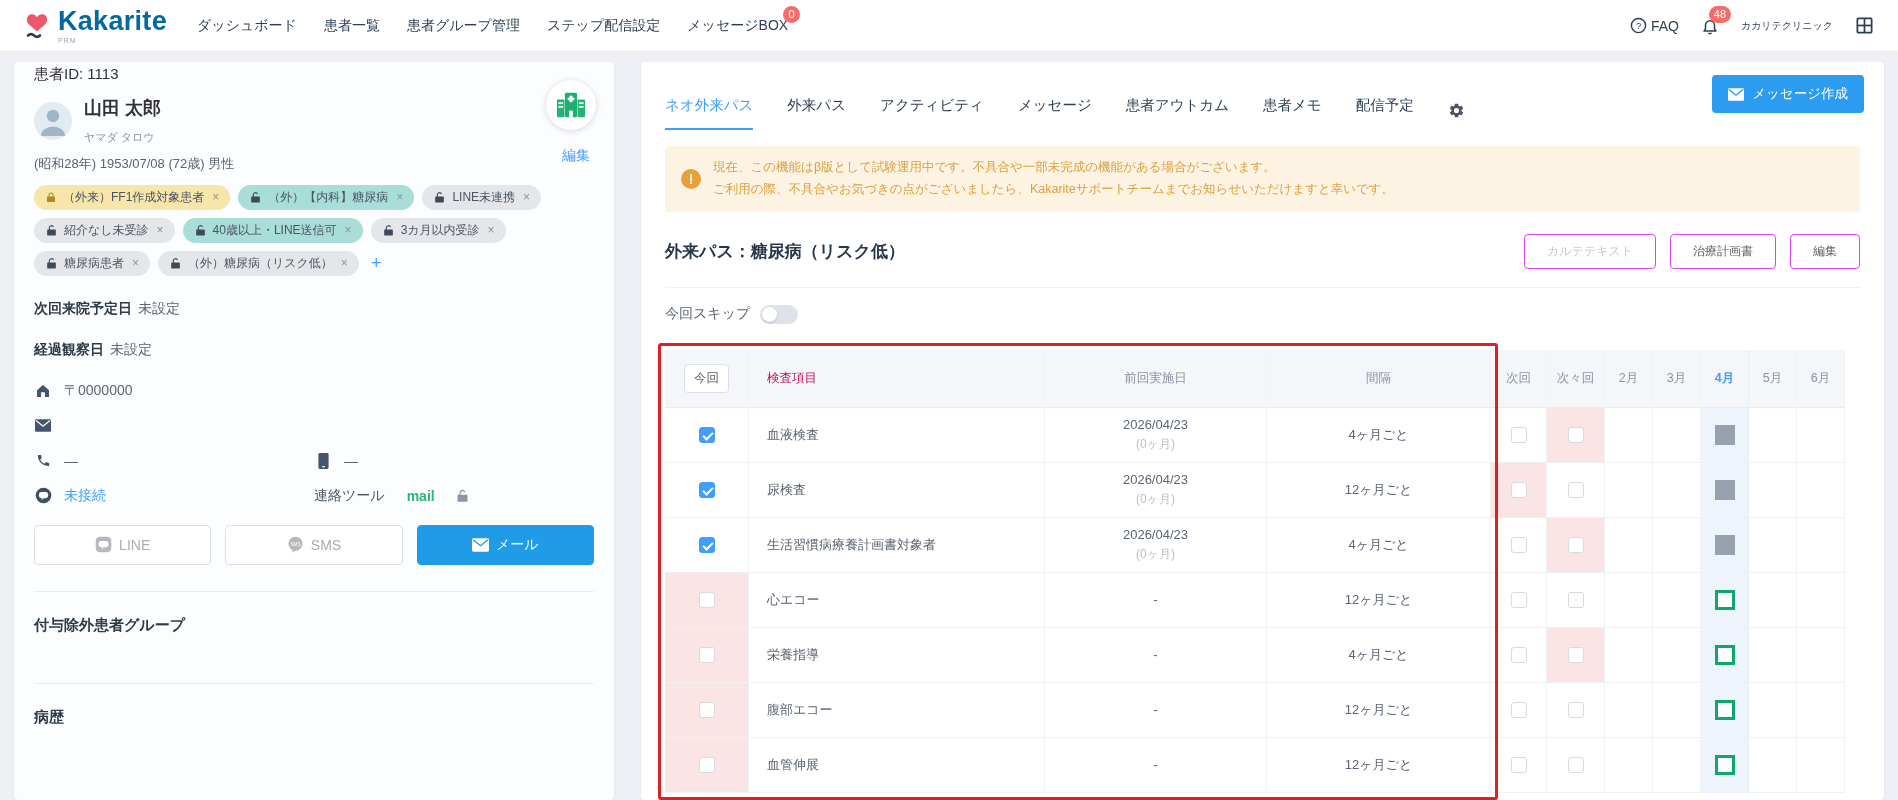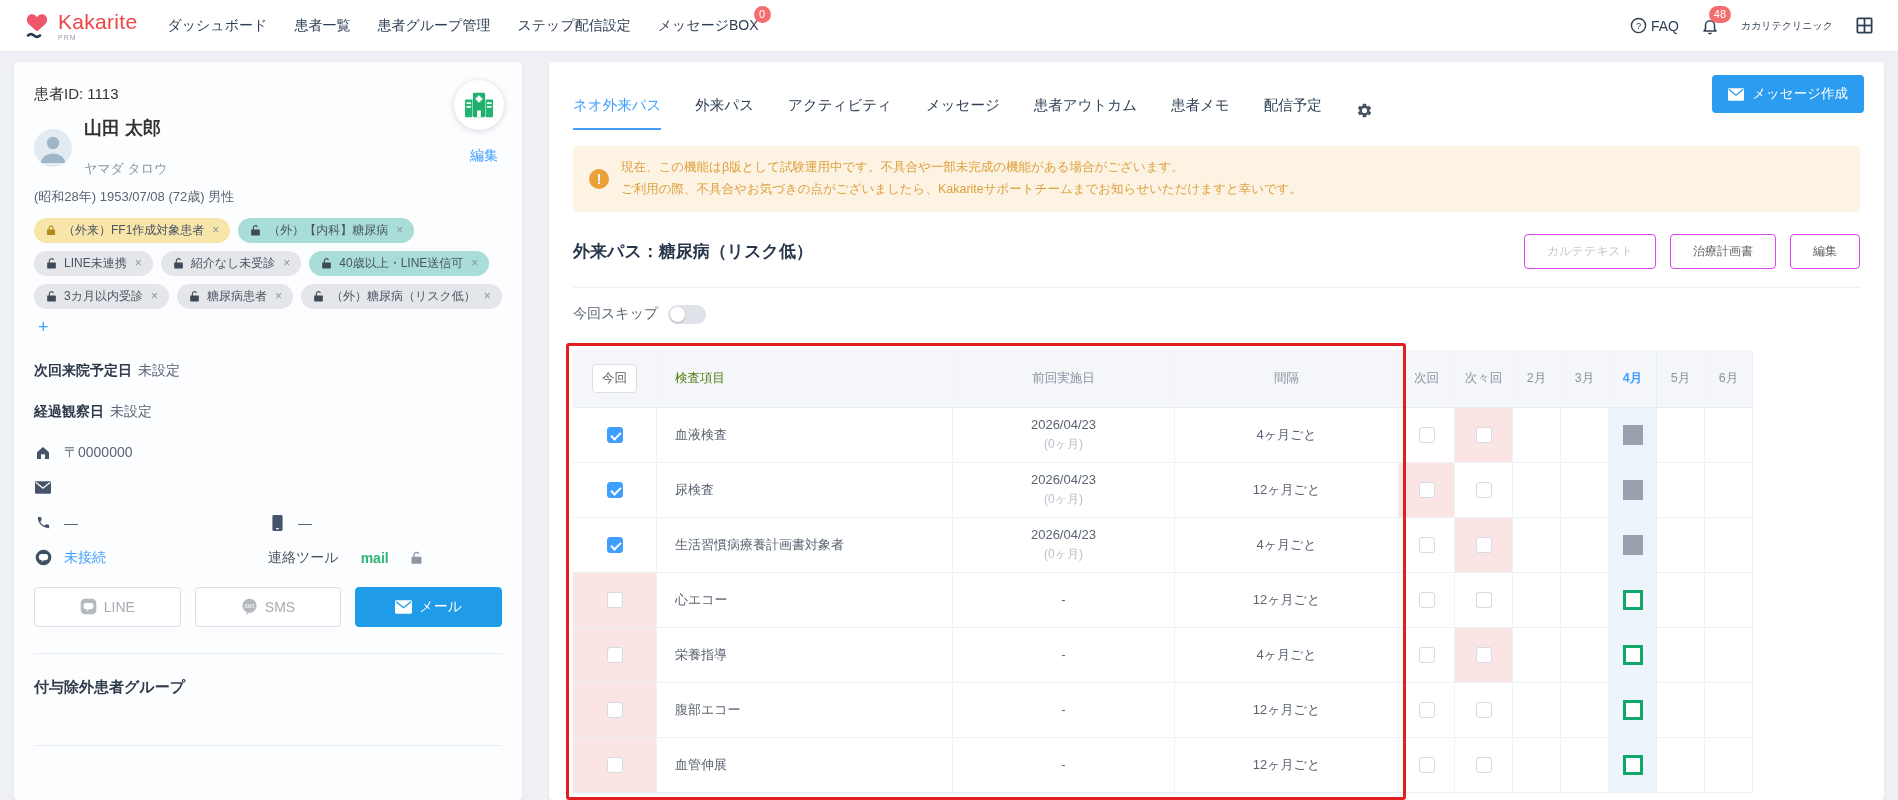--- a/index.html
+++ b/index.html
@@ -3,46 +3,46 @@
 <meta charset="utf-8">
 <style>
   * { margin:0; padding:0; box-sizing:border-box; }
   html,body { width:1898px; height:800px; overflow:hidden; }
   body { font-family:"Liberation Sans","DejaVu Sans",sans-serif; background:#eef0f5; color:#303133; }
 
   
   .topbar { height:52px; background:#fff; border-bottom:1px solid #e8eaee; display:flex; align-items:center; padding:0 24px; }
   .brand { display:flex; align-items:center; gap:8px; }
   .brand-text { display:flex; flex-direction:column; line-height:1; }
-  .brand-name { font-size:21px; font-weight:normal; color:#ef4444; letter-spacing:.3px; }
+  .brand-name { font-size:27px; font-weight:bold; color:#0369a1; letter-spacing:.3px; }
   .brand-sub { font-size:7px; color:#9aa3ae; letter-spacing:1px; margin-top:2px; }
   .main-nav { display:flex; align-items:center; gap:27px; margin-left:30px; }
   .nav-item { font-size:14px; color:#2e3f54; cursor:pointer; position:relative; text-decoration:none; }
   .nav-badge { position:absolute; top:-11px; right:-12px; background:#f56c6c; color:#fff; font-size:11px; min-width:17px; height:17px; border-radius:9px; display:flex; align-items:center; justify-content:center; padding:0 4px; }
   .topbar-right { margin-left:auto; display:flex; align-items:center; gap:22px; }
   .faq { display:flex; align-items:center; gap:4px; font-size:14px; color:#2e3f54; cursor:pointer; }
   .bell-wrap { position:relative; cursor:pointer; display:flex; }
   .bell-badge { position:absolute; top:-10px; left:8px; background:#f56c6c; color:#fff; font-size:11px; min-width:22px; height:17px; border-radius:9px; display:flex; align-items:center; justify-content:center; padding:0 4px; }
   .account-name { font-size:10px; color:#2e3f54; cursor:pointer; }
   .grid-icon { cursor:pointer; display:flex; }
 
   
   .content { display:flex; gap:27px; padding:10px 14px 0; height:748px; }
   .card { background:#fff; border-radius:4px; box-shadow:0 1px 3px rgba(30,40,60,.07); overflow:hidden; }
-  .left-card { width:508px; flex:none; padding:23px 20px; position:relative; background:#fcfdfe; }
+  .left-card { width:600px; flex:none; padding:3px 20px; position:relative; background:#fcfdfe; }
   .right-card { flex:1; padding:20px 24px; position:relative; }
 
   
   .pid { font-size:15px; color:#303133; }
   .hospital-badge { position:absolute; top:18px; right:18px; width:50px; height:50px; border-radius:50%; background:#fff; box-shadow:0 1px 6px rgba(30,40,60,.18); display:flex; align-items:center; justify-content:center; }
   .edit-link { position:absolute; top:85px; right:24px; font-size:14px; color:#409eff; cursor:pointer; }
   .name-row { display:flex; align-items:center; gap:12px; margin-top:14px; }
   .avatar { width:38px; height:38px; border-radius:50%; background:#e3ebf2; overflow:hidden; display:flex; align-items:flex-end; justify-content:center; }
   .p-name { font-size:18px; font-weight:bold; color:#303133; line-height:1.2; }
-  .p-kana { font-size:13px; color:#8a94a3; margin-top:20px; }
+  .p-kana { font-size:11px; color:#8a94a3; margin-top:10px; }
   .birth-line { font-size:13px; color:#5a6472; margin-top:10px; }
 
   .tags { display:flex; flex-wrap:wrap; gap:8px; margin-top:12px; align-items:center; }
   .tag { display:inline-flex; align-items:center; gap:6px; font-size:12px; color:#4a5462; border-radius:14px; padding:6px 11px; line-height:1; cursor:default; }
   .tag--yellow { background:#f7e5a9; }
   .tag--teal { background:#a9ddd8; }
   .tag--gray { background:#e4e6ea; }
   .tag .x { color:#8a94a3; font-size:12px; cursor:pointer; margin-left:2px; }
   .tag-lock { display:flex; }
   .add-tag { color:#409eff; font-size:18px; cursor:pointer; padding:0 4px; }
@@ -90,21 +90,21 @@
   .skip-label { font-size:14px; color:#5a6472; }
   .toggle { width:38px; height:19px; border-radius:10px; background:#dfe3e9; position:relative; cursor:pointer; flex:none; }
   .toggle::after { content:""; position:absolute; left:2px; top:2px; width:15px; height:15px; background:#fff; border-radius:50%; box-shadow:0 1px 2px rgba(0,0,0,.2); }
 
   
   .pw-table { position:relative; margin-top:26px; }
   .pw-row { display:grid; grid-template-columns:84px 296px 222px 224px 56px 58px 48px 48px 48px 48px 48px; }
   .pw-cell { background:#fff; border-bottom:1px solid #edf0f4; border-right:1px solid #f0f2f6; min-height:55px; display:flex; flex-direction:column; align-items:center; justify-content:center; font-size:13px; color:#5a6472; }
   .pw-cell.name { align-items:flex-start; justify-content:center; padding-left:18px; }
   .pw-head .pw-cell { background:#f4f6f9; min-height:58px; color:#8a94a3; font-size:12.5px; border-bottom:1px solid #e8ebf0; }
-  .pw-head .pw-cell.name { color:#4d7c0f;text-align:right; }
+  .pw-head .pw-cell.name { color:#be185d;text-align:right; }
   .today-box { background:#fff; border:1px solid #dcdfe6; border-radius:4px; padding:5px 9px; font-size:12.5px; color:#606266; cursor:pointer; }
   .hl-pink { background:#fbe4e4; }
   .col-m4 { background:#eef4fc; border-right:1px solid #e6edf7; }
   .pw-head .col-m4 { background:#f4f6f9; color:#409eff; font-weight:bold; }
   .prev-note { font-size:12px; color:#b9bfc9; margin-top:4px; }
   .cb { width:16px; height:16px; border:1px solid #d6dae1; border-radius:3px; background:#fff; position:relative; cursor:pointer; flex:none; }
   .cb--checked { background:#409eff; border-color:#409eff; }
   .cb--checked::after { content:""; position:absolute; left:5px; top:2px; width:4px; height:8px; border:solid #fff; border-width:0 2px 2px 0; transform:rotate(45deg); }
   .sq-done { width:20px; height:20px; background:#98a1ae; }
   .sq-planned { width:20px; height:20px; border:3px solid #10a76a; background:#fff; }
@@ -375,20 +375,21 @@
             </svg>
         </span>
         <span>メール</span>
       </button>
     </div>
 
     <hr class="sec-div">
     <div class="sec-heading">付与除外患者グループ</div>
     <div class="sec-gap"></div>
     <hr class="sec-div">
+    <div class="sec-heading">病歴</div>
   </section>
 
   <section class="card right-card">
     <button class="compose-btn">
       <span style="display:flex">
         <svg width="16" height="13" viewBox="0 0 24 19" fill="#fff">
             <rect x="0" y="0" width="24" height="19" rx="2"></rect>
             <polyline points="1.5,2 12,10.5 22.5,2" fill="none" stroke="#2b9cf0" stroke-width="2"></polyline>
           </svg>
       </span>

